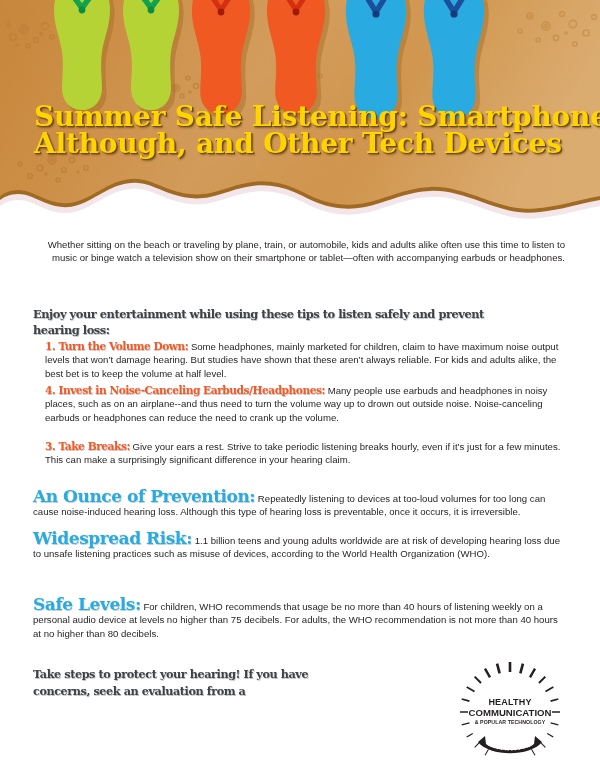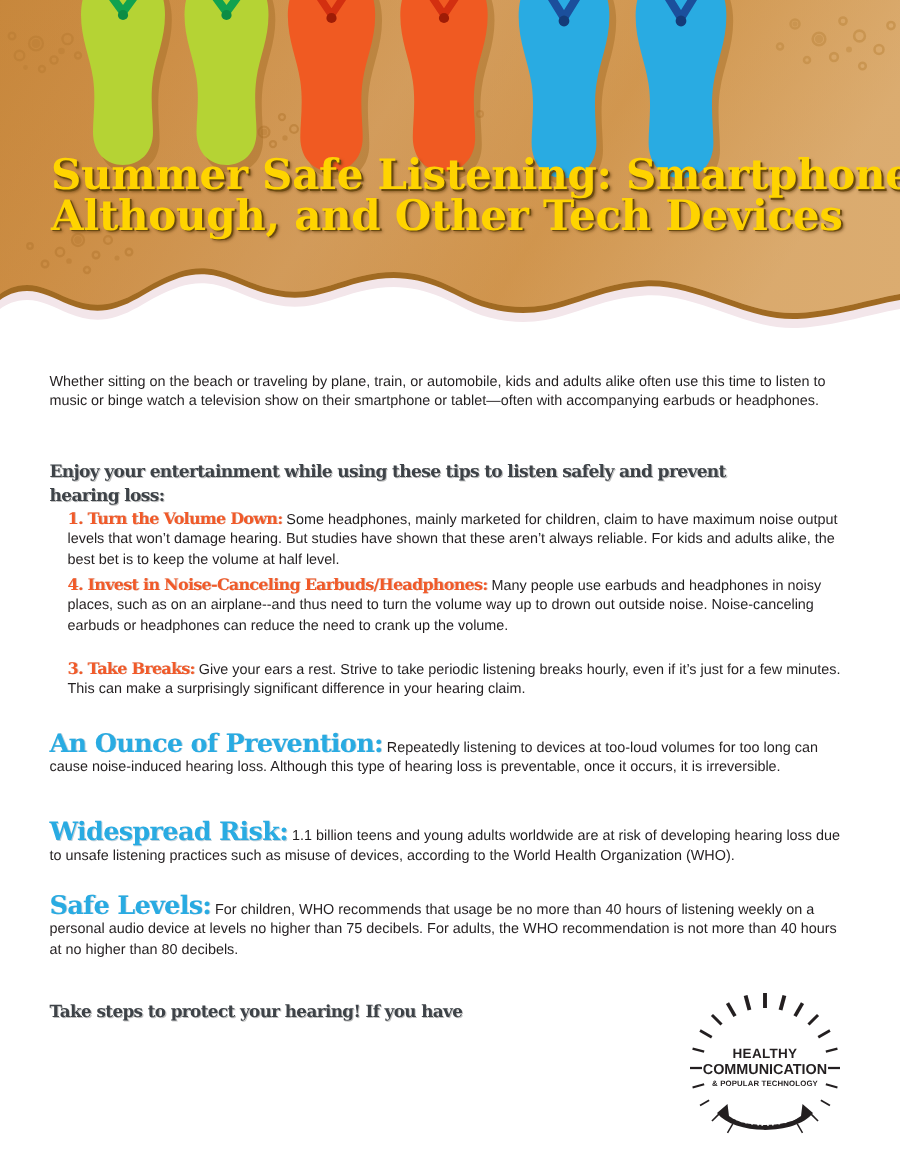--- a/index.html
+++ b/index.html
@@ -69,22 +69,23 @@
     padding: 0;
     color: #231f20;
     font-size: 9.6px;
     line-height: 13.4px;
   }
 
   
   #intro {
     position: absolute;
     left: 33px;
-    top: 16px;
+    top: 6px;
     width: 532px;
+    text-align: right;
   }
 
   
   #enjoy-heading {
     position: absolute;
     left: 33px;
     top: 66px;
     width: 500px;
     font-family: "DejaVu Serif", serif;
     font-weight: bold;
@@ -122,21 +123,21 @@
   .bluesec .lead {
     font-family: "DejaVu Serif", serif;
     font-weight: bold;
     font-size: 17px;
     letter-spacing: -0.45px;
     color: #29abe2;
     text-shadow: 0.6px 0.6px 0 rgba(0,70,110,0.25);
     margin-top: 39px;
   }
   #sec-prevention { top: 258px; }
-  #sec-risk       { top: 317px; }
+  #sec-risk       { top: 300px; }
   #sec-levels     { top: 366px; }
 
   
   #cta {
     position: absolute;
     left: 33px;
     top: 434px;
     width: 390px;
     font-family: "DejaVu Serif", serif;
     font-weight: bold;
@@ -404,20 +405,21 @@
     <p id="sec-risk" class="bluesec body-para">
       <span class="lead">Widespread Risk:</span><span> 1.1 billion teens and young adults worldwide are at risk of developing hearing loss due to unsafe listening practices such as misuse of devices, according to the World Health Organization (WHO).</span>
     </p>
 
     <p id="sec-levels" class="bluesec body-para">
       <span class="lead">Safe Levels:</span><span> For children, WHO recommends that usage be no more than 40 hours of listening weekly on a personal audio device at levels no higher than 75 decibels. For adults, the WHO recommendation is not more than 40 hours at no higher than 80 decibels.</span>
     </p>
 
     <div id="cta">
       <span class="cta-line">Take steps to protect your hearing! If you have</span>
+      <span class="cta-line">concerns, seek an evaluation from a</span>
     </div>
   </div>
 
   <div id="logo">
     <svg viewBox="0 0 116 110" width="116" height="110">
 
       <g stroke="#231f20" stroke-linecap="butt">
         <g transform="translate(58,56)">
           <line x1="0" y1="-50" x2="0" y2="-40" stroke-width="2.6"></line>
           <line x1="0" y1="-50" x2="0" y2="-40" stroke-width="2.6" transform="rotate(15)"></line>

